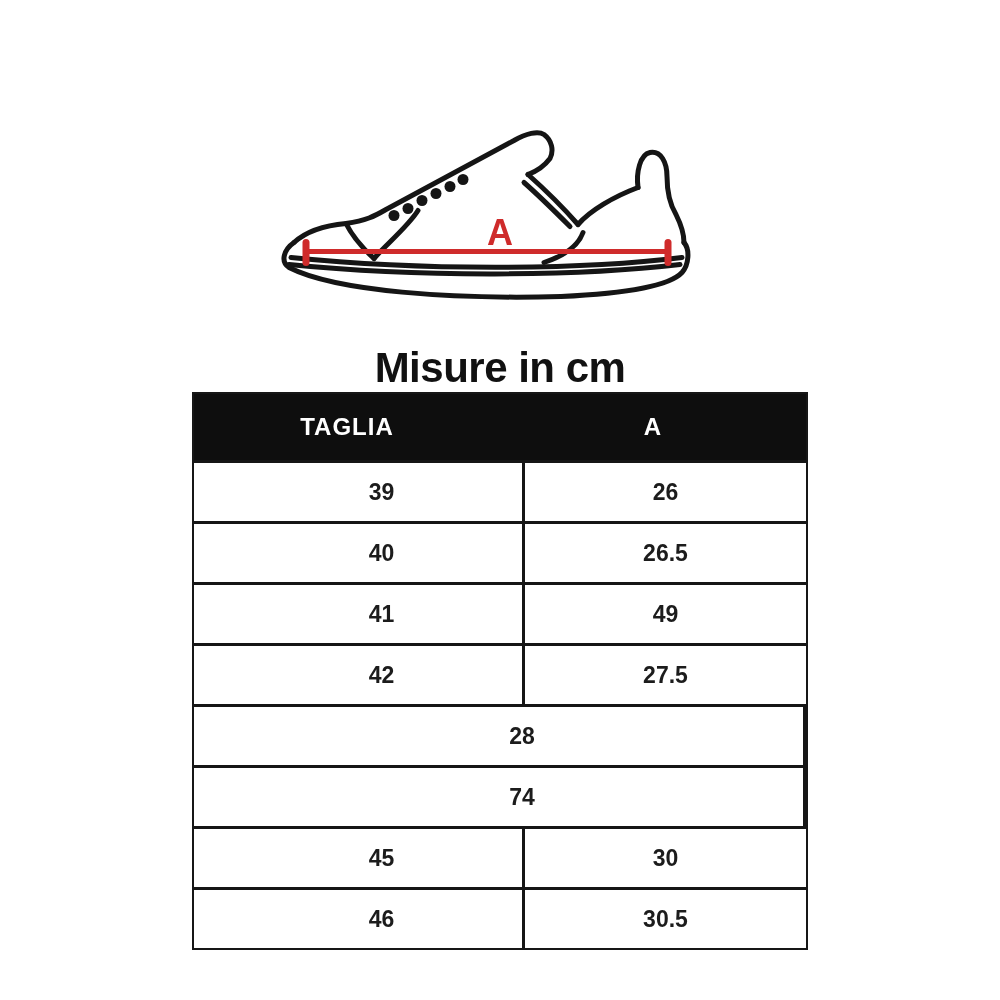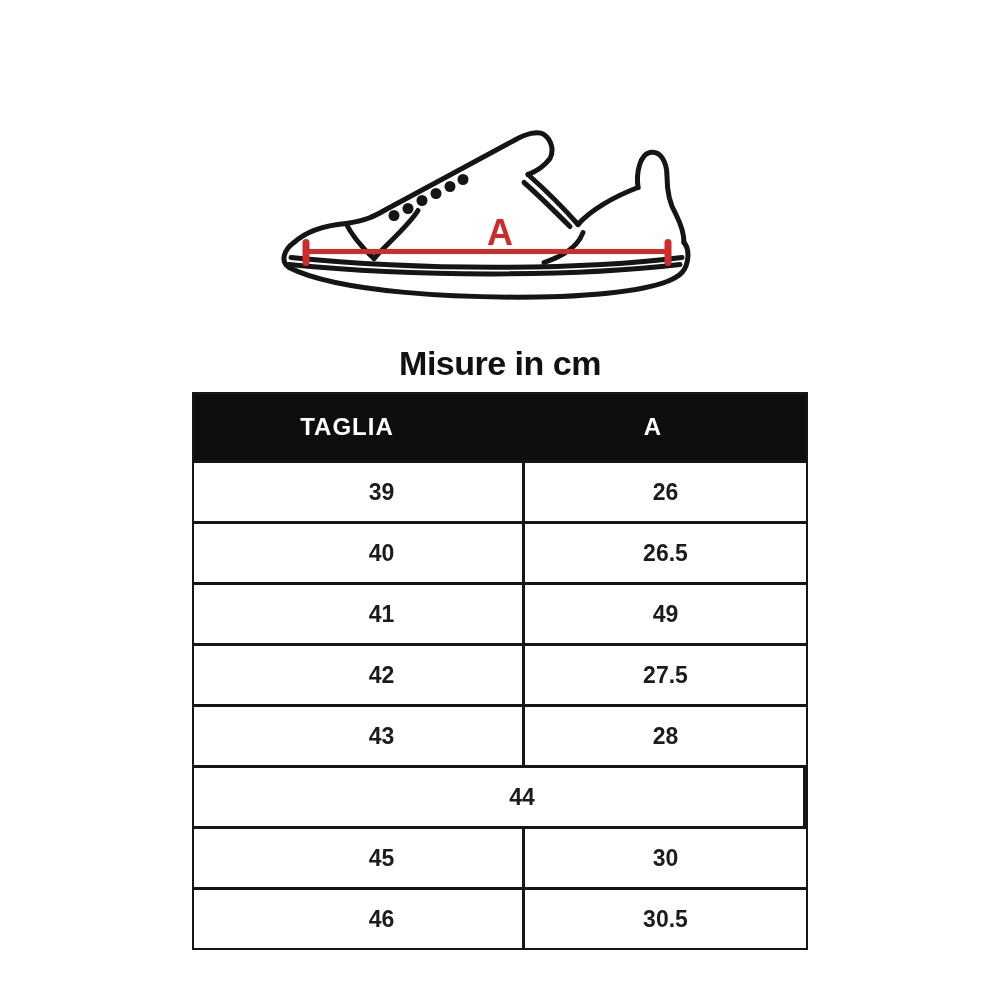--- a/index.html
+++ b/index.html
@@ -22,21 +22,21 @@
   }
   .shoe-wrap svg { display: block; width: 440px; height: 200px; }
 
   
   .chart-title {
     position: absolute;
     top: 344px;
     left: 0;
     width: 100%;
     text-align: center;
-    font-size: 34px;
+    font-size: 42px;
     font-weight: 700;
     letter-spacing: -0.5px;
     color: #111111;
   }
 
   
   .size-table {
     position: absolute;
     left: 192px;
     top: 392px;
@@ -135,25 +135,24 @@
     </div>
     <div class="t-row">
       <div class="t-cell">41</div>
       <div class="t-cell">49</div>
     </div>
     <div class="t-row">
       <div class="t-cell">42</div>
       <div class="t-cell">27.5</div>
     </div>
     <div class="t-row">
-      <div class="t-cell">43</div>
       <div class="t-cell">28</div>
     </div>
     <div class="t-row">
-      <div class="t-cell">44</div>
+      <div class="t-cell">74</div>
     </div>
     <div class="t-row">
       <div class="t-cell">45</div>
       <div class="t-cell">30</div>
     </div>
     <div class="t-row">
       <div class="t-cell">46</div>
       <div class="t-cell">30.5</div>
     </div>
   </div>

